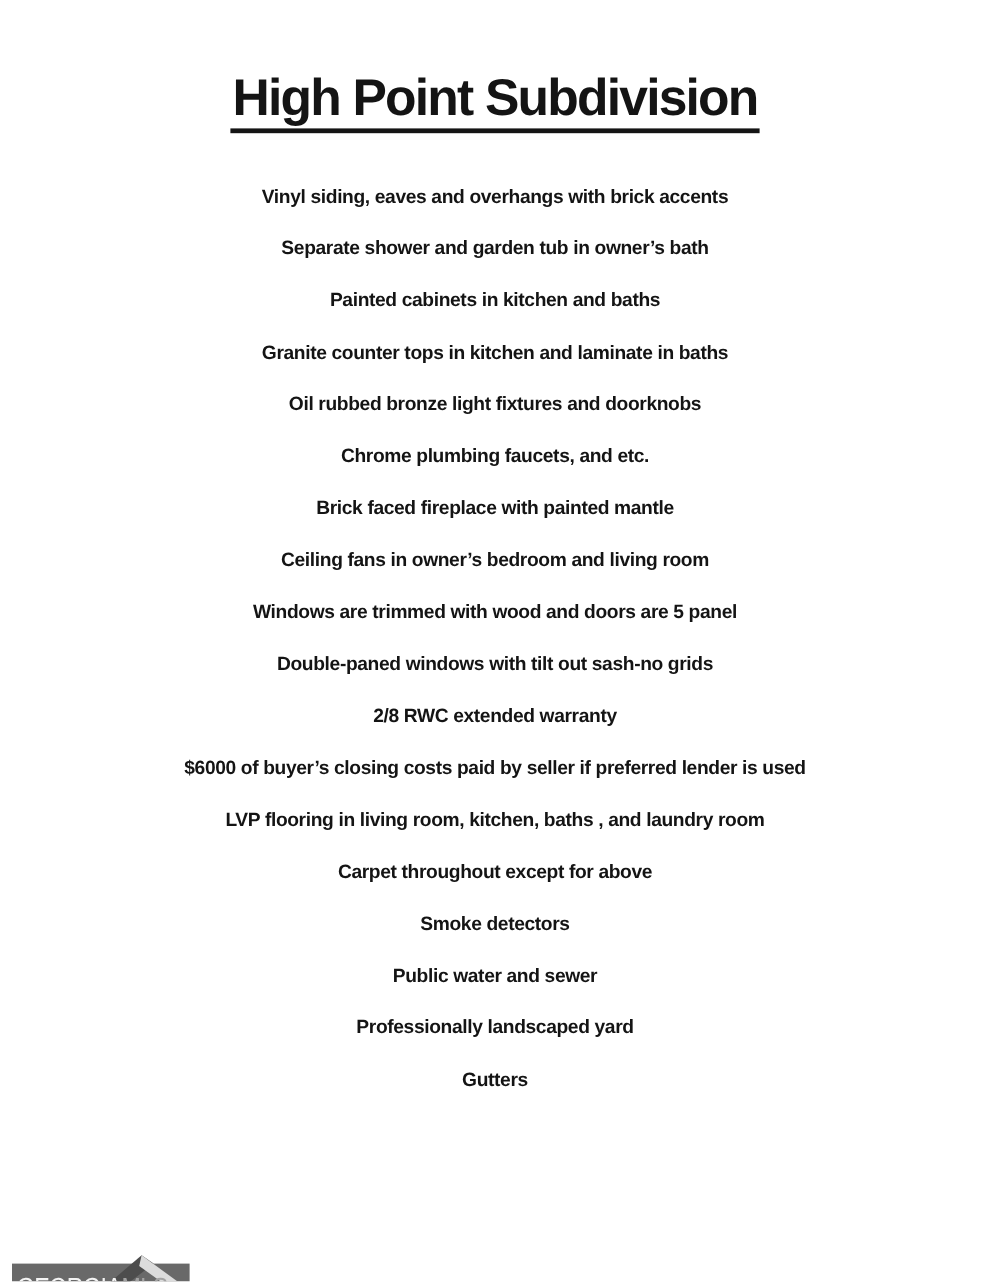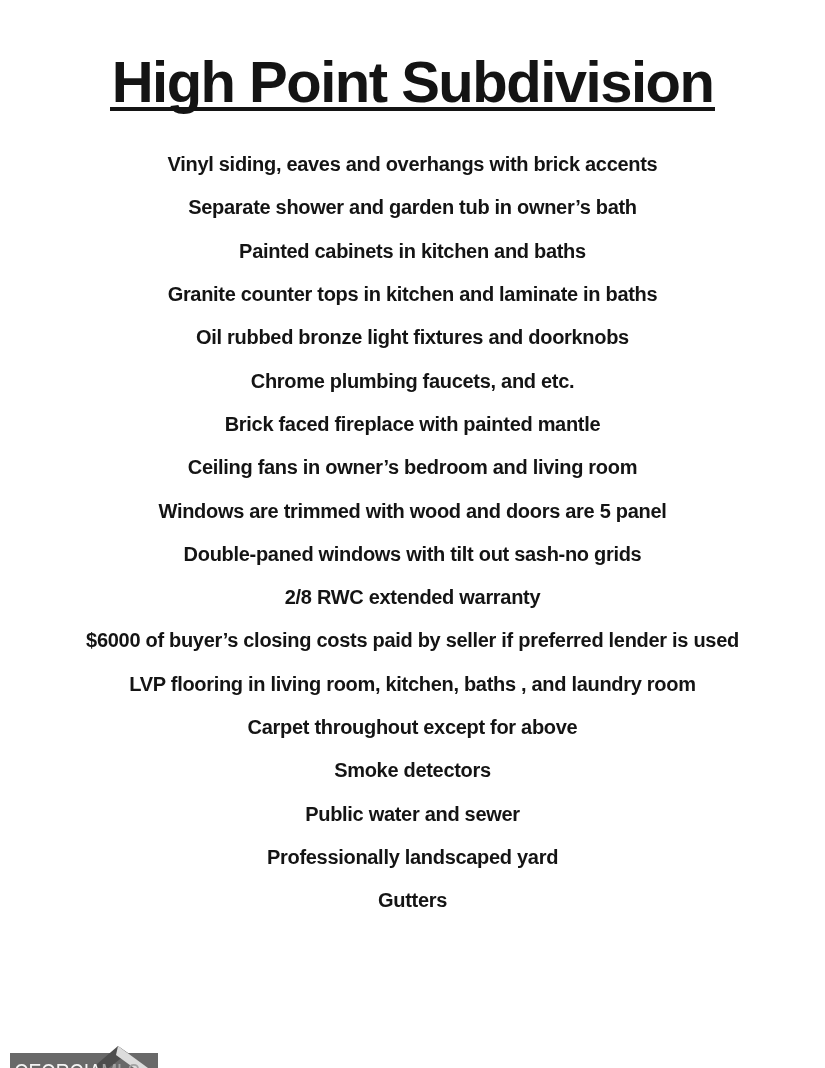--- a/index.html
+++ b/index.html
@@ -12,21 +12,21 @@
     overflow: hidden;
     font-family: "Liberation Sans", "DejaVu Sans", sans-serif;
     color: #141414;
   }
   .title {
     position: absolute;
     top: 58px;
     left: 0;
     width: 100%;
     text-align: center;
-    font-size: 58px;
+    font-size: 43px;
     font-weight: 700;
     letter-spacing: -1.5px;
     line-height: 48px;
     color: #141414;
   }
   .title .underlined {
     display: inline-block;
     border-bottom: 4px solid #141414;
     padding: 0 2px 1px 2px;
   }
@@ -34,21 +34,21 @@
     position: absolute;
     top: 143px;
     left: 0;
     width: 100%;
   }
   .feature {
     height: 43.3px;
     display: flex;
     align-items: center;
     justify-content: center;
-    font-size: 20px;
+    font-size: 16px;
     font-weight: 700;
     letter-spacing: -0.3px;
     color: #141414;
     white-space: nowrap;
   }
   .logo {
     position: absolute;
     left: 10px;
     top: 1053px;
     width: 148px;

